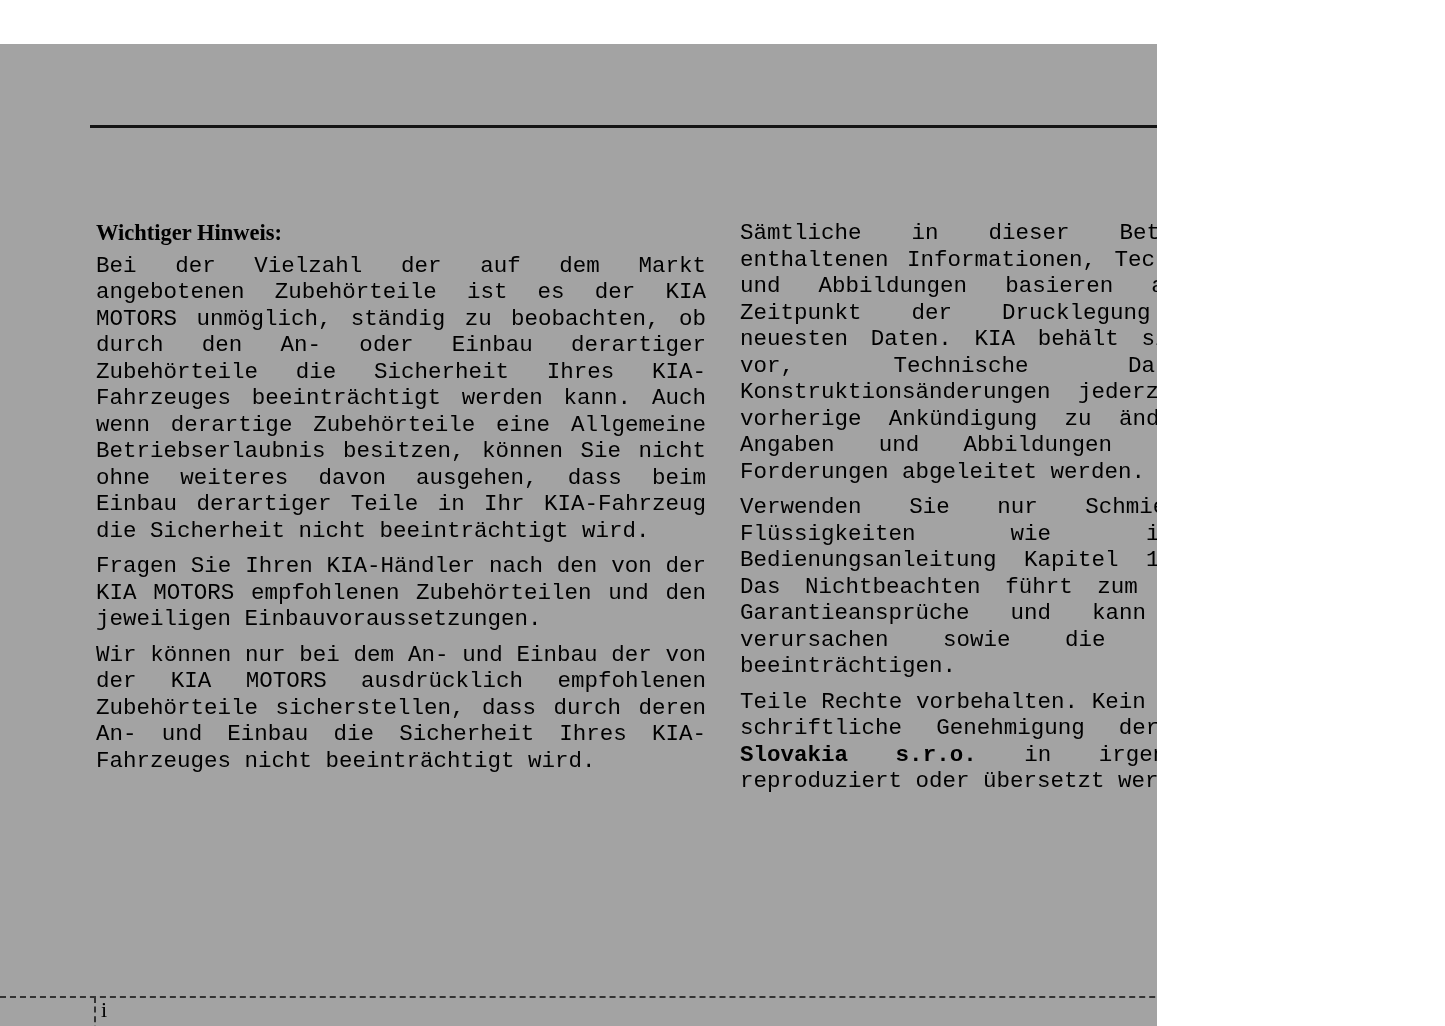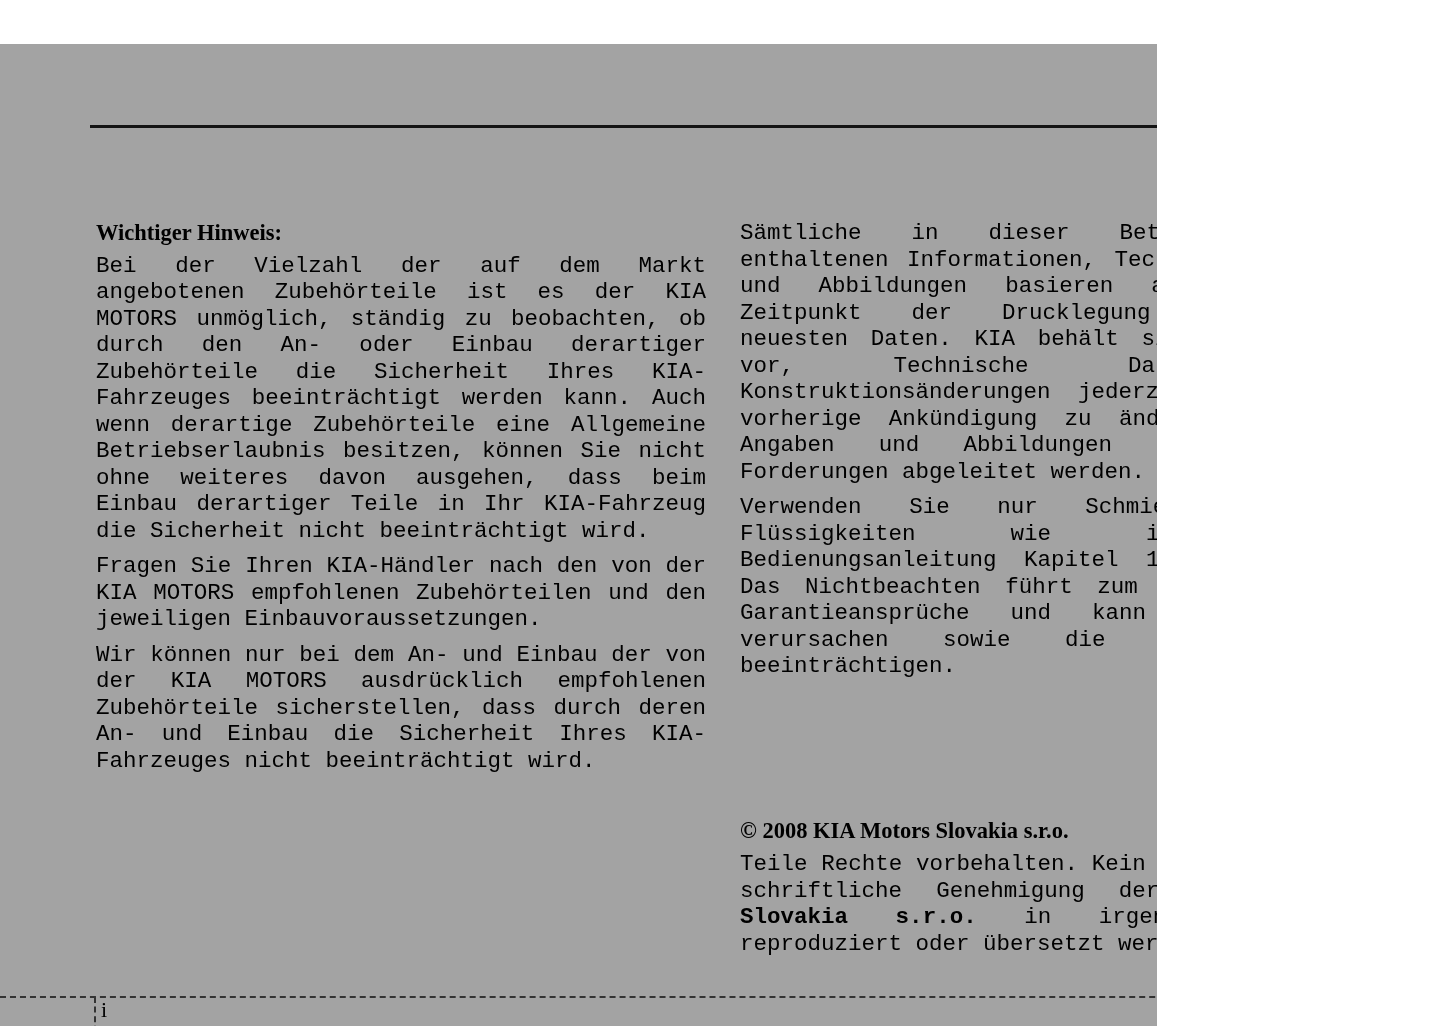--- a/index.html
+++ b/index.html
@@ -86,21 +86,20 @@
     <div class="col col-left">
       <p class="doc-heading">Wichtiger Hinweis:</p>
       <p class="para">Bei der Vielzahl der auf dem Markt angebotenen Zubehörteile ist es der KIA MOTORS unmöglich, ständig zu beobachten, ob durch den An- oder Einbau derartiger Zubehörteile die Sicherheit Ihres KIA-Fahrzeuges beeinträchtigt werden kann. Auch wenn derartige Zubehörteile eine Allgemeine Betriebserlaubnis besitzen, können Sie nicht ohne weiteres davon ausgehen, dass beim Einbau derartiger Teile in Ihr KIA-Fahrzeug die Sicherheit nicht beeinträchtigt wird.</p>
       <p class="para">Fragen Sie Ihren KIA-Händler nach den von der KIA MOTORS empfohlenen Zubehörteilen und den jeweiligen Einbauvoraussetzungen.</p>
       <p class="para">Wir können nur bei dem An- und Einbau der von der KIA MOTORS ausdrücklich empfohlenen Zubehörteile sicherstellen, dass durch deren An- und Einbau die Sicherheit Ihres KIA-Fahrzeuges nicht beeinträchtigt wird.</p>
     </div>
 
     <div class="col col-right">
       <p class="para">Sämtliche in dieser Betriebsanleitung enthaltenen Informationen, Technischen Daten und Abbildungen basieren auf den zum Zeitpunkt der Drucklegung verfügbaren neuesten Daten. KIA behält sich das Recht vor, Technische Daten oder Konstruktionsänderungen jederzeit und ohne vorherige Ankündigung zu ändern. Aus den Angaben und Abbildungen können keine Forderungen abgeleitet werden.</p>
       <p class="para">Verwenden Sie nur Schmierstoffe und Flüssigkeiten wie in dieser Bedienungsanleitung Kapitel 1 beschrieben. Das Nichtbeachten führt zum Erlöschen der Garantieansprüche und kann Motorschäden verursachen sowie die Fahrsicherheit beeinträchtigen.</p>
-      <p class="copyright-heading">© 2008 KIA Motors Slovakia s.r.o.</p>
       <p class="para"><span>Teile Rechte vorbehalten. Kein Teil darf ohne schriftliche Genehmigung der </span><span class="bold-inline">KIA Einbau Slovakia s.r.o.</span><span> in irgendeiner Form reproduziert oder übersetzt werden.</span></p>
     </div>
 
   </div>
 
   <div class="bottom-dashed-rule"></div>
   <div class="bottom-vertical-dashed"></div>
 
   <div class="page-number">i</div>
 

